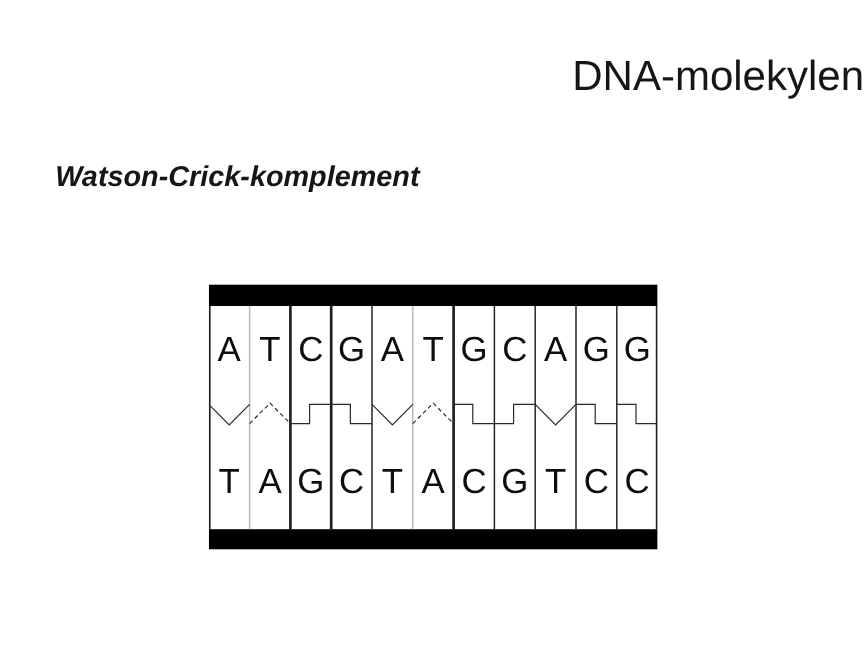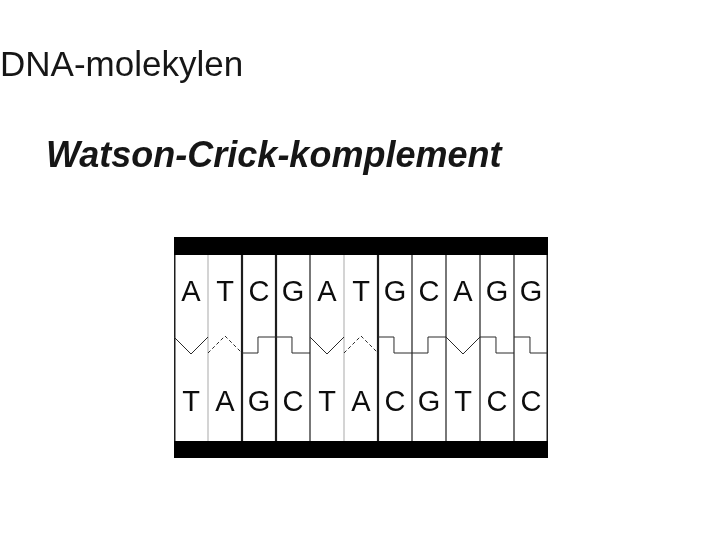--- a/index.html
+++ b/index.html
@@ -14,34 +14,34 @@
     background: #ffffff;
     overflow: hidden;
     font-family: "Liberation Sans", sans-serif;
   }
   .title {
     position: absolute;
     top: 44px;
     left: 0;
     right: 0;
     margin: 0;
-    text-align: left;
+    text-align: right;
     font-family: "Liberation Sans", sans-serif;
     font-size: 35px;
     font-weight: 400;
     letter-spacing: 0px;
     color: #161616;
   }
   .subtitle {
     position: absolute;
     top: 134px;
     left: 46px;
     margin: 0;
     font-family: "Liberation Sans", sans-serif;
-    font-size: 36px;
+    font-size: 24px;
     font-style: italic;
     font-weight: 600;
     color: #161616;
   }
   .diagram {
     position: absolute;
     left: 174px;
     top: 237px;
     width: 374px;
     height: 221px;

